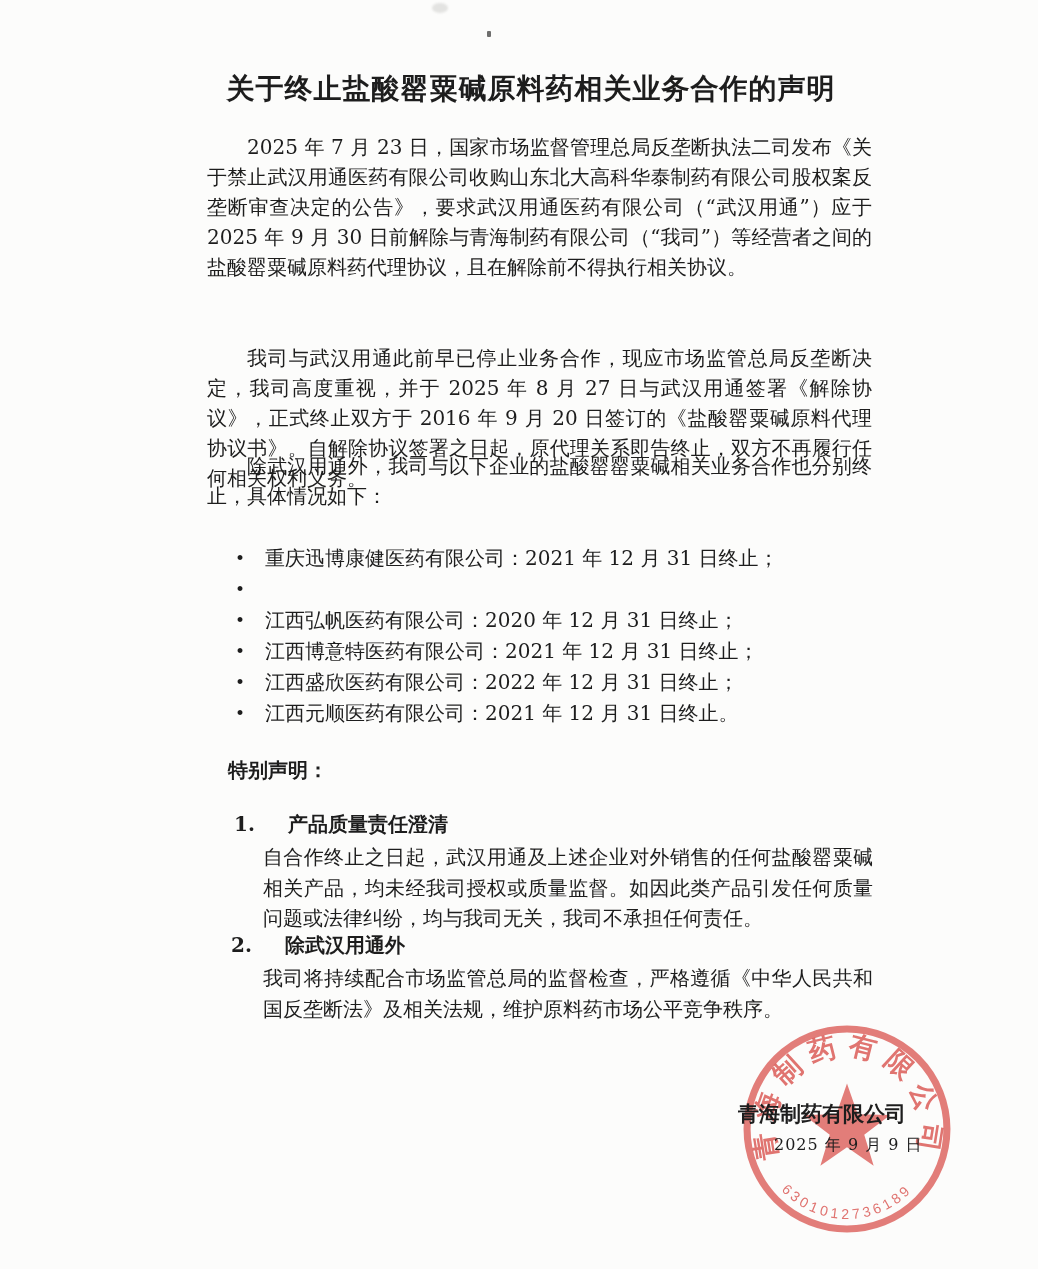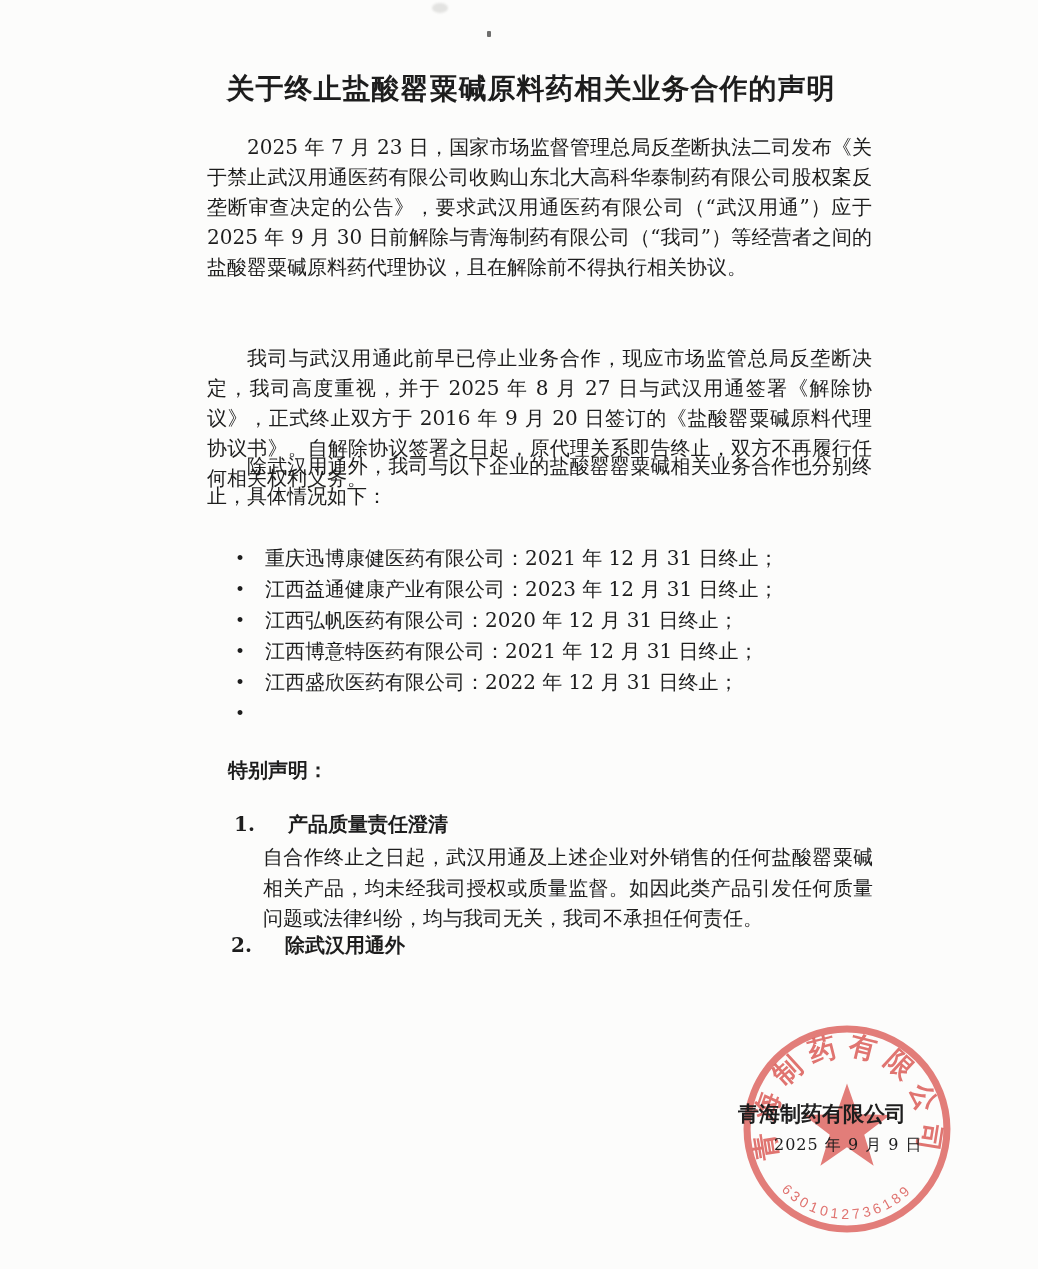--- a/index.html
+++ b/index.html
@@ -83,49 +83,50 @@
   <p class="para p2">我司与武汉用通此前早已停止业务合作，现应市场监管总局反垄断决定，我司高度重视，并于 2025 年 8 月 27 日与武汉用通签署《解除协议》，正式终止双方于 2016 年 9 月 20 日签订的《盐酸罂粟碱原料代理协议书》。自解除协议签署之日起，原代理关系即告终止，双方不再履行任何相关权利义务。</p>
   <p class="para p3">除武汉用通外，我司与以下企业的盐酸罂罂粟碱相关业务合作也分别终止，具体情况如下：</p>
 
   <ul class="bullets">
     <li>
       <span class="bullet-glyph">•</span>
       <span>重庆迅博康健医药有限公司：2021 年 12 月 31 日终止；</span>
     </li>
     <li>
       <span class="bullet-glyph">•</span>
-      <span>江西益通健康产业有限公司：2023 年 12 月 31 日终止；</span>
     </li>
     <li>
       <span class="bullet-glyph">•</span>
       <span>江西弘帆医药有限公司：2020 年 12 月 31 日终止；</span>
     </li>
     <li>
       <span class="bullet-glyph">•</span>
       <span>江西博意特医药有限公司：2021 年 12 月 31 日终止；</span>
     </li>
     <li>
       <span class="bullet-glyph">•</span>
       <span>江西盛欣医药有限公司：2022 年 12 月 31 日终止；</span>
     </li>
     <li>
       <span class="bullet-glyph">•</span>
+      <span>江西元顺医药有限公司：2021 年 12 月 31 日终止。</span>
     </li>
   </ul>
 
   <div class="special-heading">特别声明：</div>
 
   <div class="num-heading nh1">
     <span class="num">1.</span><span>产品质量责任澄清</span>
   </div>
   <p class="num-body nb1">自合作终止之日起，武汉用通及上述企业对外销售的任何盐酸罂粟碱相关产品，均未经我司授权或质量监督。如因此类产品引发任何质量问题或法律纠纷，均与我司无关，我司不承担任何责任。</p>
 
   <div class="num-heading nh2">
     <span class="num">2.</span><span>除武汉用通外</span>
   </div>
+  <p class="num-body nb2">我司将持续配合市场监管总局的监督检查，严格遵循《中华人民共和国反垄断法》及相关法规，维护原料药市场公平竞争秩序。</p>
 
   <svg class="seal" viewBox="0 0 212 212" xmlns="http://www.w3.org/2000/svg">
     <defs>
       <path id="sealArcTop" d="M 47.7 149.9 A 73 73 0 1 1 164.3 149.9" fill="none"></path>
       <path id="sealArcBottom" d="M 25.3 143.6 A 89 89 0 0 0 186.7 143.6" fill="none"></path>
     </defs>
     <circle cx="106" cy="106" r="99" fill="none" stroke-width="7" opacity="0.82" stroke="#d9504c"></circle>
     <polygon opacity="0.82" points="106,61 116.6,91.4 148.8,92.1 123.1,111.6 132.4,142.4 106,124 79.6,142.4 88.9,111.6 63.2,92.1 95.4,91.4" fill="#d9504c"></polygon>
     <text class="arc-name" text-anchor="middle" opacity="0.88" fill="#d9504c">
       <textPath href="#sealArcTop" startOffset="50%">青海制药有限公司</textPath>

